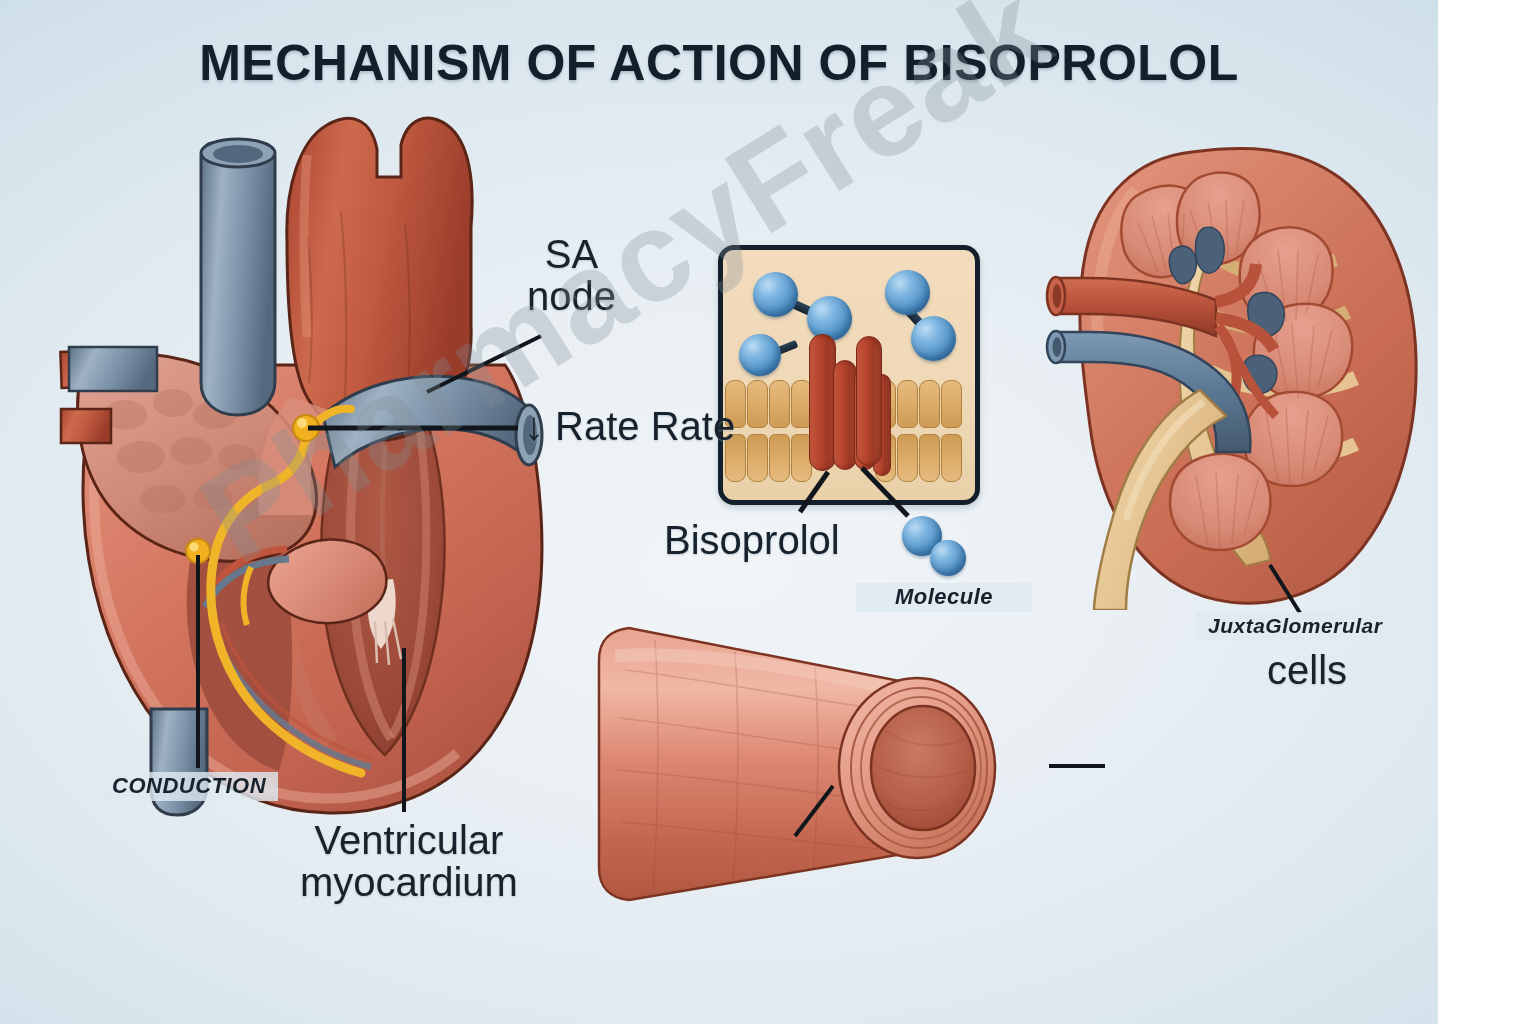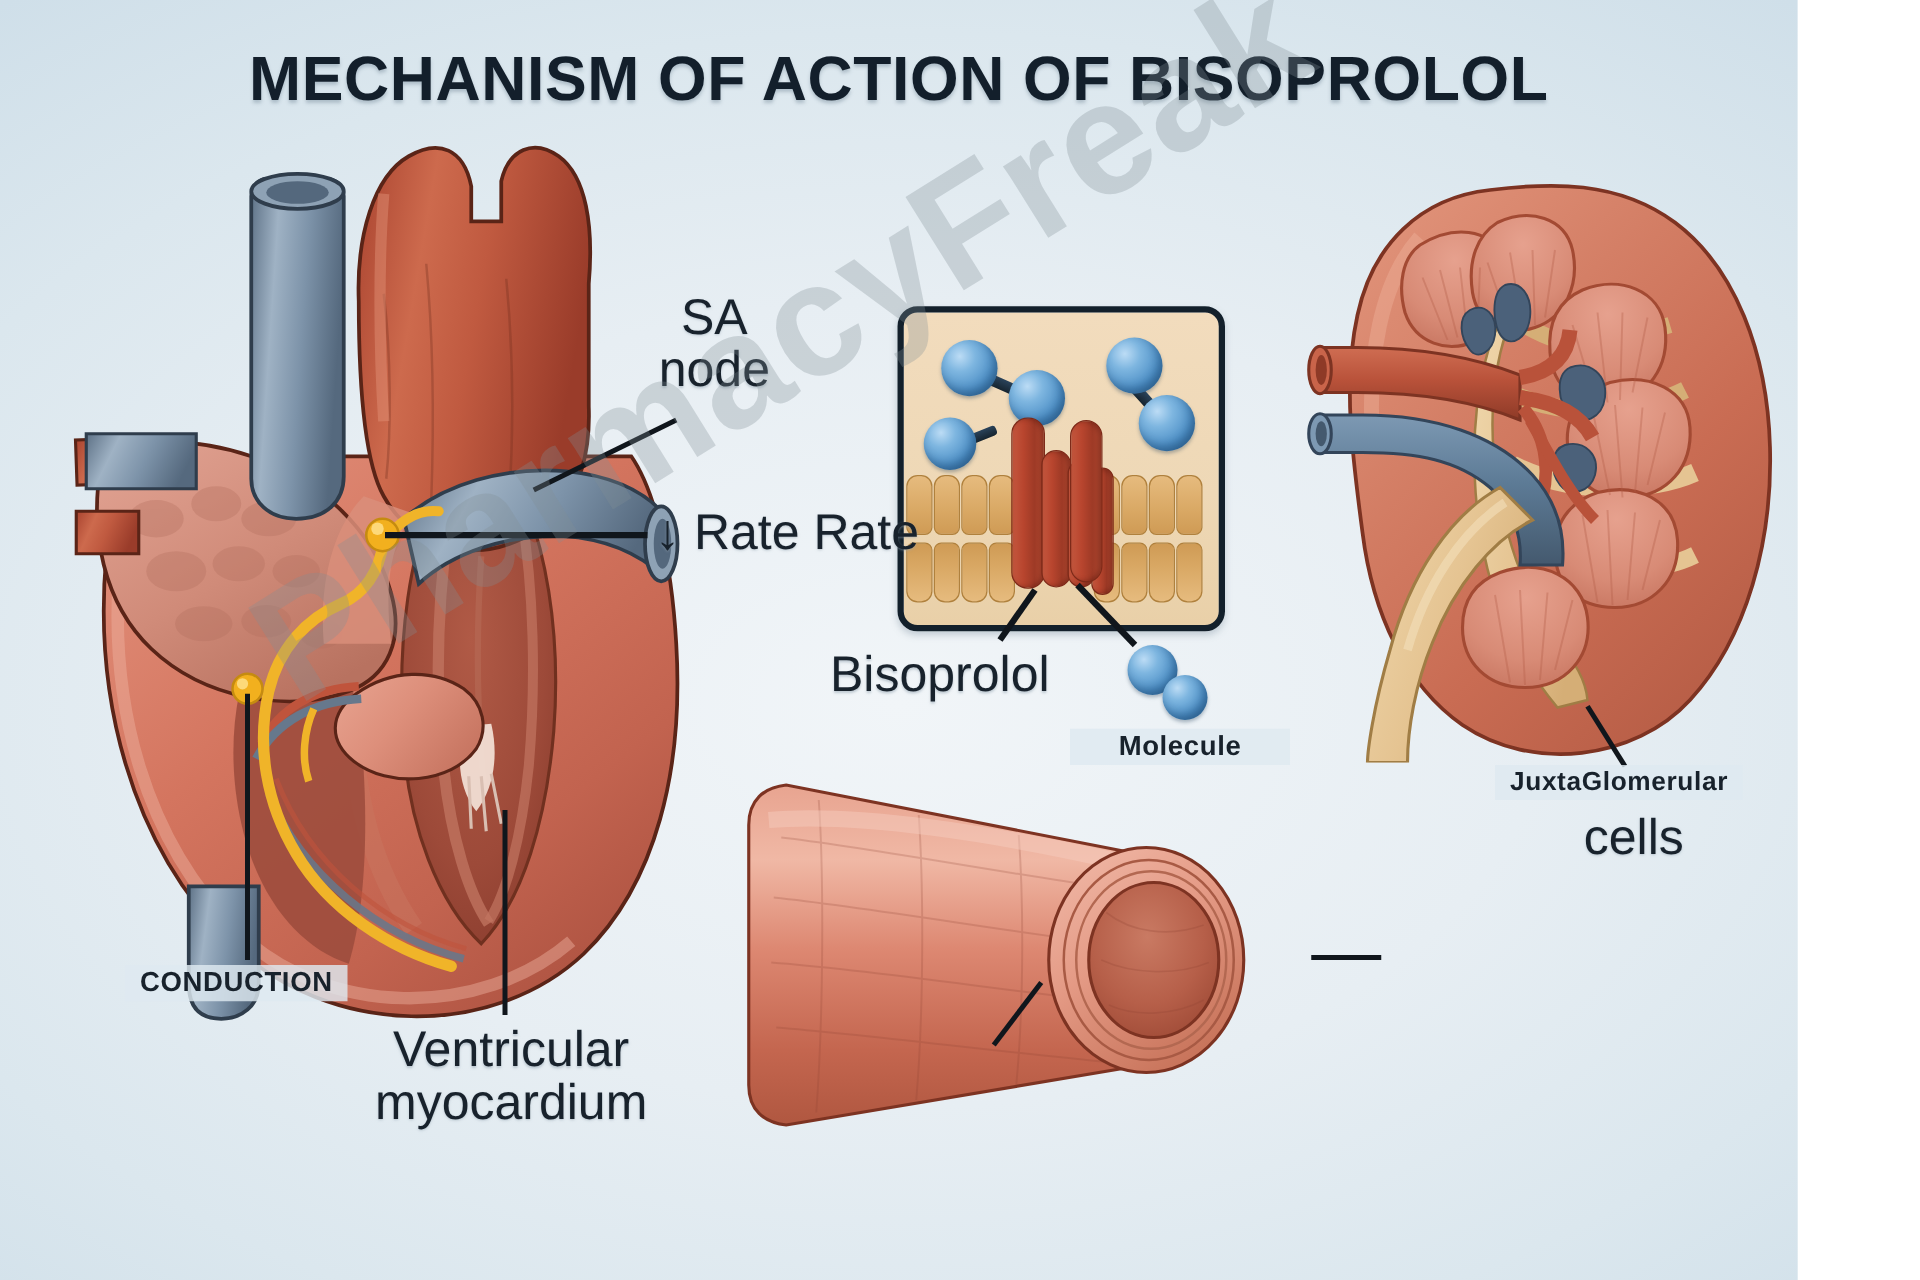--- a/index.html
+++ b/index.html
@@ -55,20 +55,21 @@
     white-space: pre-line;
     text-shadow: 0 1px 2px rgba(150,165,178,0.55);
   }
   .lbl-lg { font-size: 40px; }
   .boxed {
     background: rgba(222,233,240,0.82);
     font-weight: bold;
     letter-spacing: 0.4px;
     padding: 3px 12px;
     text-shadow: none;
+    font-style: italic;
   }
   .lbl-sm-bold { font-size: 22px; font-weight: bold; letter-spacing: 0.5px; }
 
   svg.overlay {
     position: absolute; left:0; top:0;
     width: 1536px; height: 1024px;
     z-index: 31;
     pointer-events: none;
   }
 

